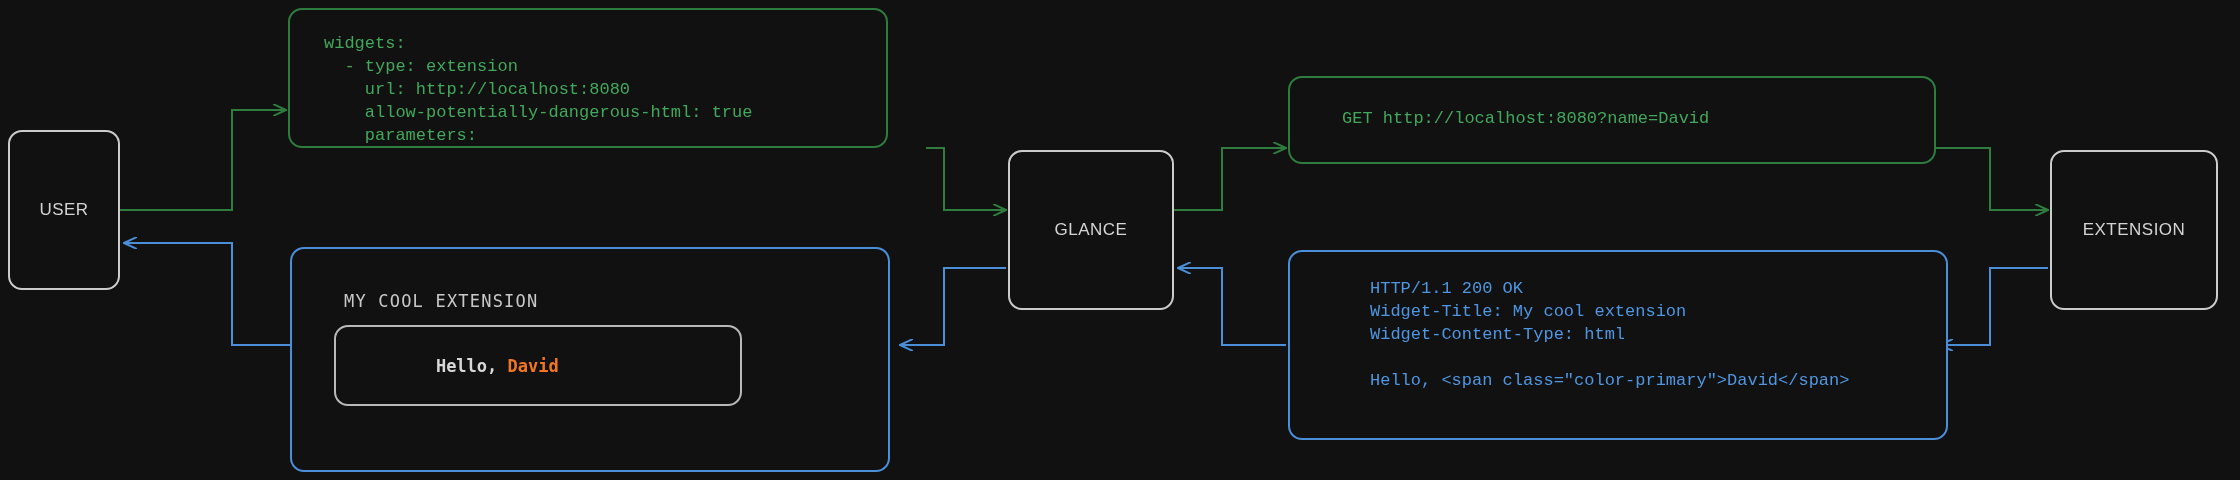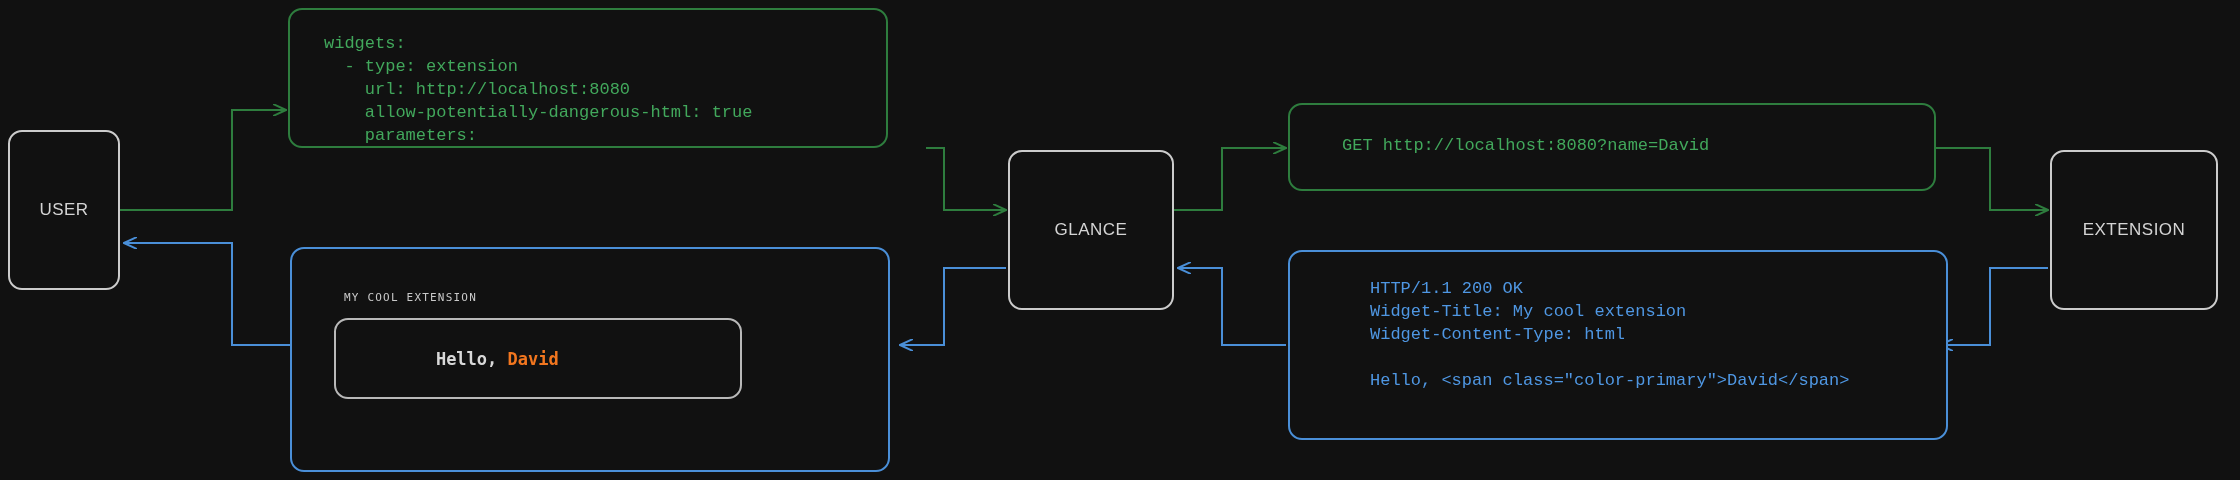--- a/index.html
+++ b/index.html
@@ -55,21 +55,21 @@
     font-size: 17px;
     line-height: 23px;
     white-space: pre;
     margin: 0;
   }
   .code.green { color: #42a85c; }
   .code.blue  { color: #4f97e3; }
 
   .widget-title {
     font-family: "DejaVu Sans Mono", "Liberation Mono", monospace;
-    font-size: 11px;
+    font-size: 17px;
     letter-spacing: 1.2px;
     color: #c9c9c9;
   }
   .widget-card {
     box-sizing: border-box;
     border: 2px solid #b9b9b9;
     border-radius: 14px;
     background: #111111;
     display: flex;
     align-items: center;
@@ -130,21 +130,21 @@
 
   <div class="msgbox green" style="left:288px; top:8px; width:600px; height:140px;">
     <pre class="code green" style="margin:22px 0 0 34px;">widgets:
   - type: extension
     url: http://localhost:8080
     allow-potentially-dangerous-html: true
     parameters:
       name: David</pre>
   </div>
 
-  <div class="msgbox green" style="left:1288px; top:103px; width:648px; height:88px;">
+  <div class="msgbox green" style="left:1288px; top:76px; width:648px; height:88px;">
     <pre class="code green" style="margin:29px 0 0 52px;">GET http://localhost:8080?name=David</pre>
   </div>
 
   <div class="msgbox blue" style="left:1288px; top:250px; width:660px; height:190px;padding-left:28px;">
     <pre class="code blue" style="margin:25px 0 0 52px;">HTTP/1.1 200 OK
 Widget-Title: My cool extension
 Widget-Content-Type: html
 
 Hello, &lt;span class="color-primary"&gt;David&lt;/span&gt;</pre>
   </div>

